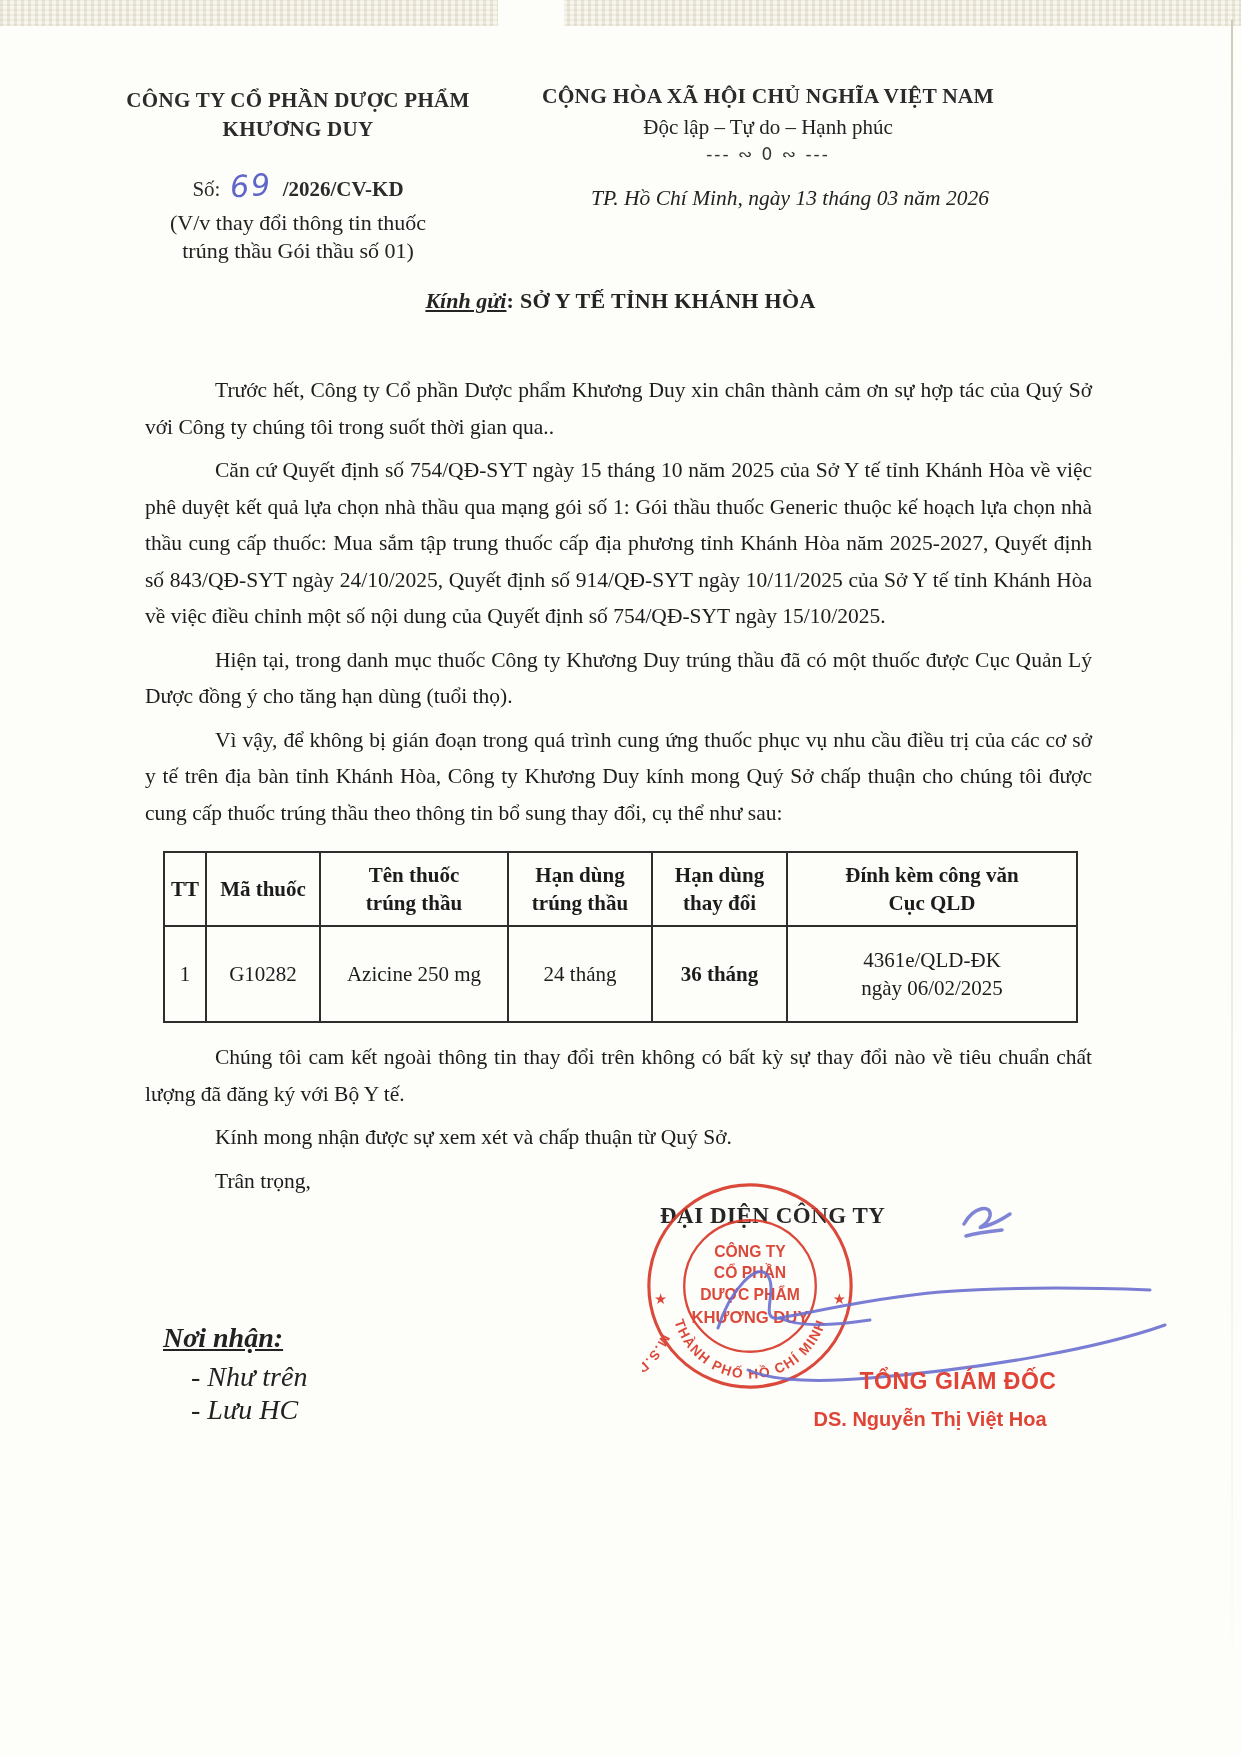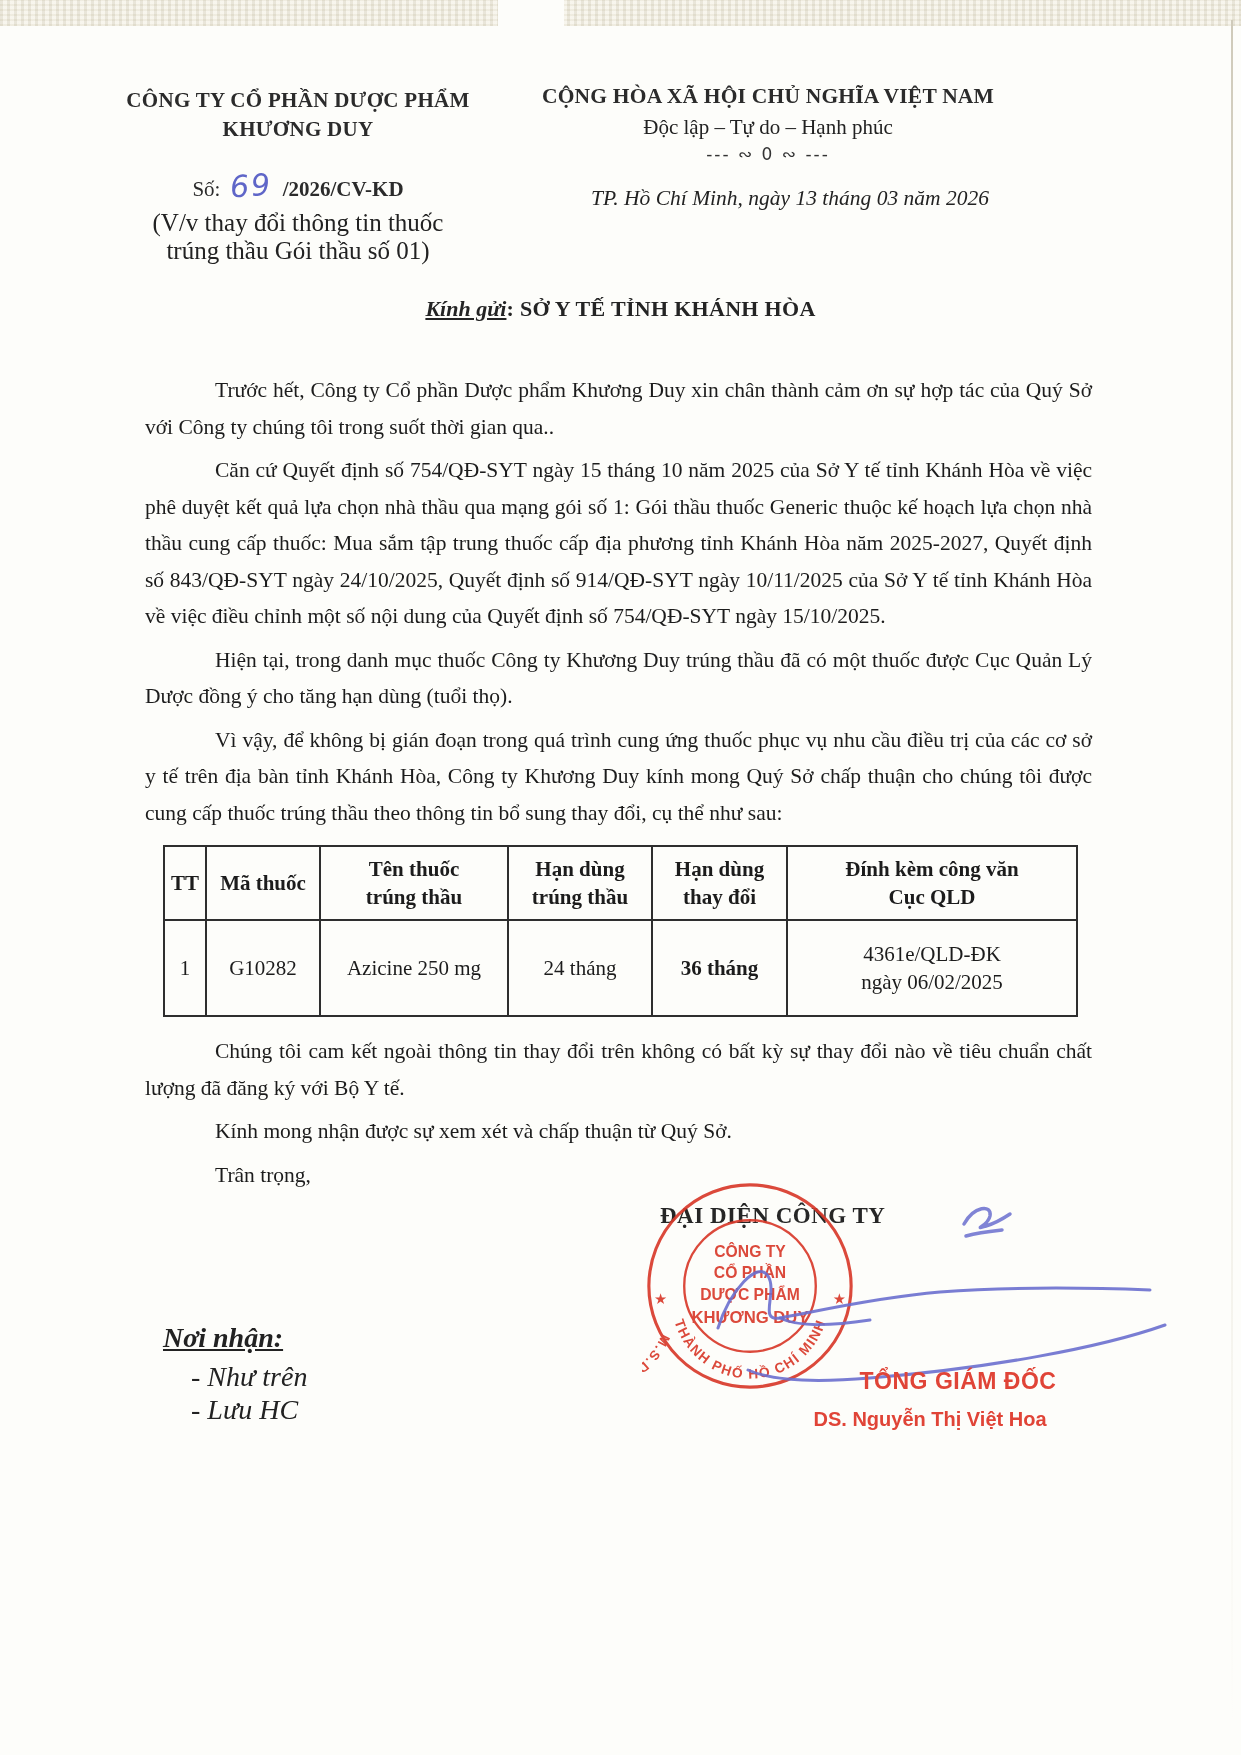--- a/index.html
+++ b/index.html
@@ -27,38 +27,38 @@
   .hdr-left{position:absolute;left:112px;top:88px;width:372px;text-align:center;}
   .hdr-left .l1,.hdr-left .l2{font-weight:bold;font-size:21px;letter-spacing:.3px;color:#2b2b2b;}
   .hdr-left .l2{margin-top:4px;}
   .ref-line{margin-top:26px;font-size:21px;color:#2b2b2b;}
   .ref-line .num{
     font-family:"DejaVu Sans",sans-serif;
     color:#5f66c8;font-size:30px;font-style:italic;
     display:inline-block;transform:rotate(-4deg);padding:0 10px;letter-spacing:2px;
   }
   .ref-line .suffix{font-weight:bold;}
-  .subject{margin-top:6px;font-size:25px;line-height:28px;color:#222;}
+  .subject{margin-top:6px;font-size:22px;line-height:28px;color:#222;}
 
   .hdr-right{position:absolute;left:498px;top:84px;width:540px;text-align:center;}
   .hdr-right .n1{font-weight:bold;font-size:21.5px;letter-spacing:.2px;color:#2b2b2b;}
   .hdr-right .n2{font-size:21px;margin-top:6px;color:#222;}
   .hdr-right .orn{font-family:"DejaVu Sans",sans-serif;font-size:17px;margin-top:4px;color:#333;letter-spacing:2px;}
   .dateline{position:absolute;left:520px;top:186px;width:540px;text-align:center;font-style:italic;font-size:21.5px;color:#222;}
 
-  .recipient{position:absolute;left:0;top:296px;width:1241px;text-align:center;font-size:22px;color:#242424;}
+  .recipient{position:absolute;left:0;top:288px;width:1241px;text-align:center;font-size:22px;color:#242424;}
   .recipient .kg{font-weight:bold;font-style:italic;text-decoration:underline;}
   .recipient .kgv{font-weight:bold;letter-spacing:.3px;}
 
   
   .content{position:absolute;left:145px;top:372px;width:947px;font-size:21.5px;line-height:36.5px;text-align:justify;color:#1c1c1c;}
   .content p{margin:0 0 7px 0;text-indent:70px;}
 
   
-  .tbl-wrap{margin:14px 0 16px 18px;}
+  .tbl-wrap{margin:20px 0 16px 18px;}
   table.drug{border-collapse:collapse;table-layout:fixed;width:913px;text-indent:0;}
   table.drug th,table.drug td{
     border:2px solid #2e2e2e;
     font-size:21px;line-height:28px;
     text-align:center;vertical-align:middle;
     padding:8px 6px;
   }
   table.drug th{font-weight:bold;height:56px;}
   table.drug td{height:78px;}
   .pre{white-space:pre-line;}

